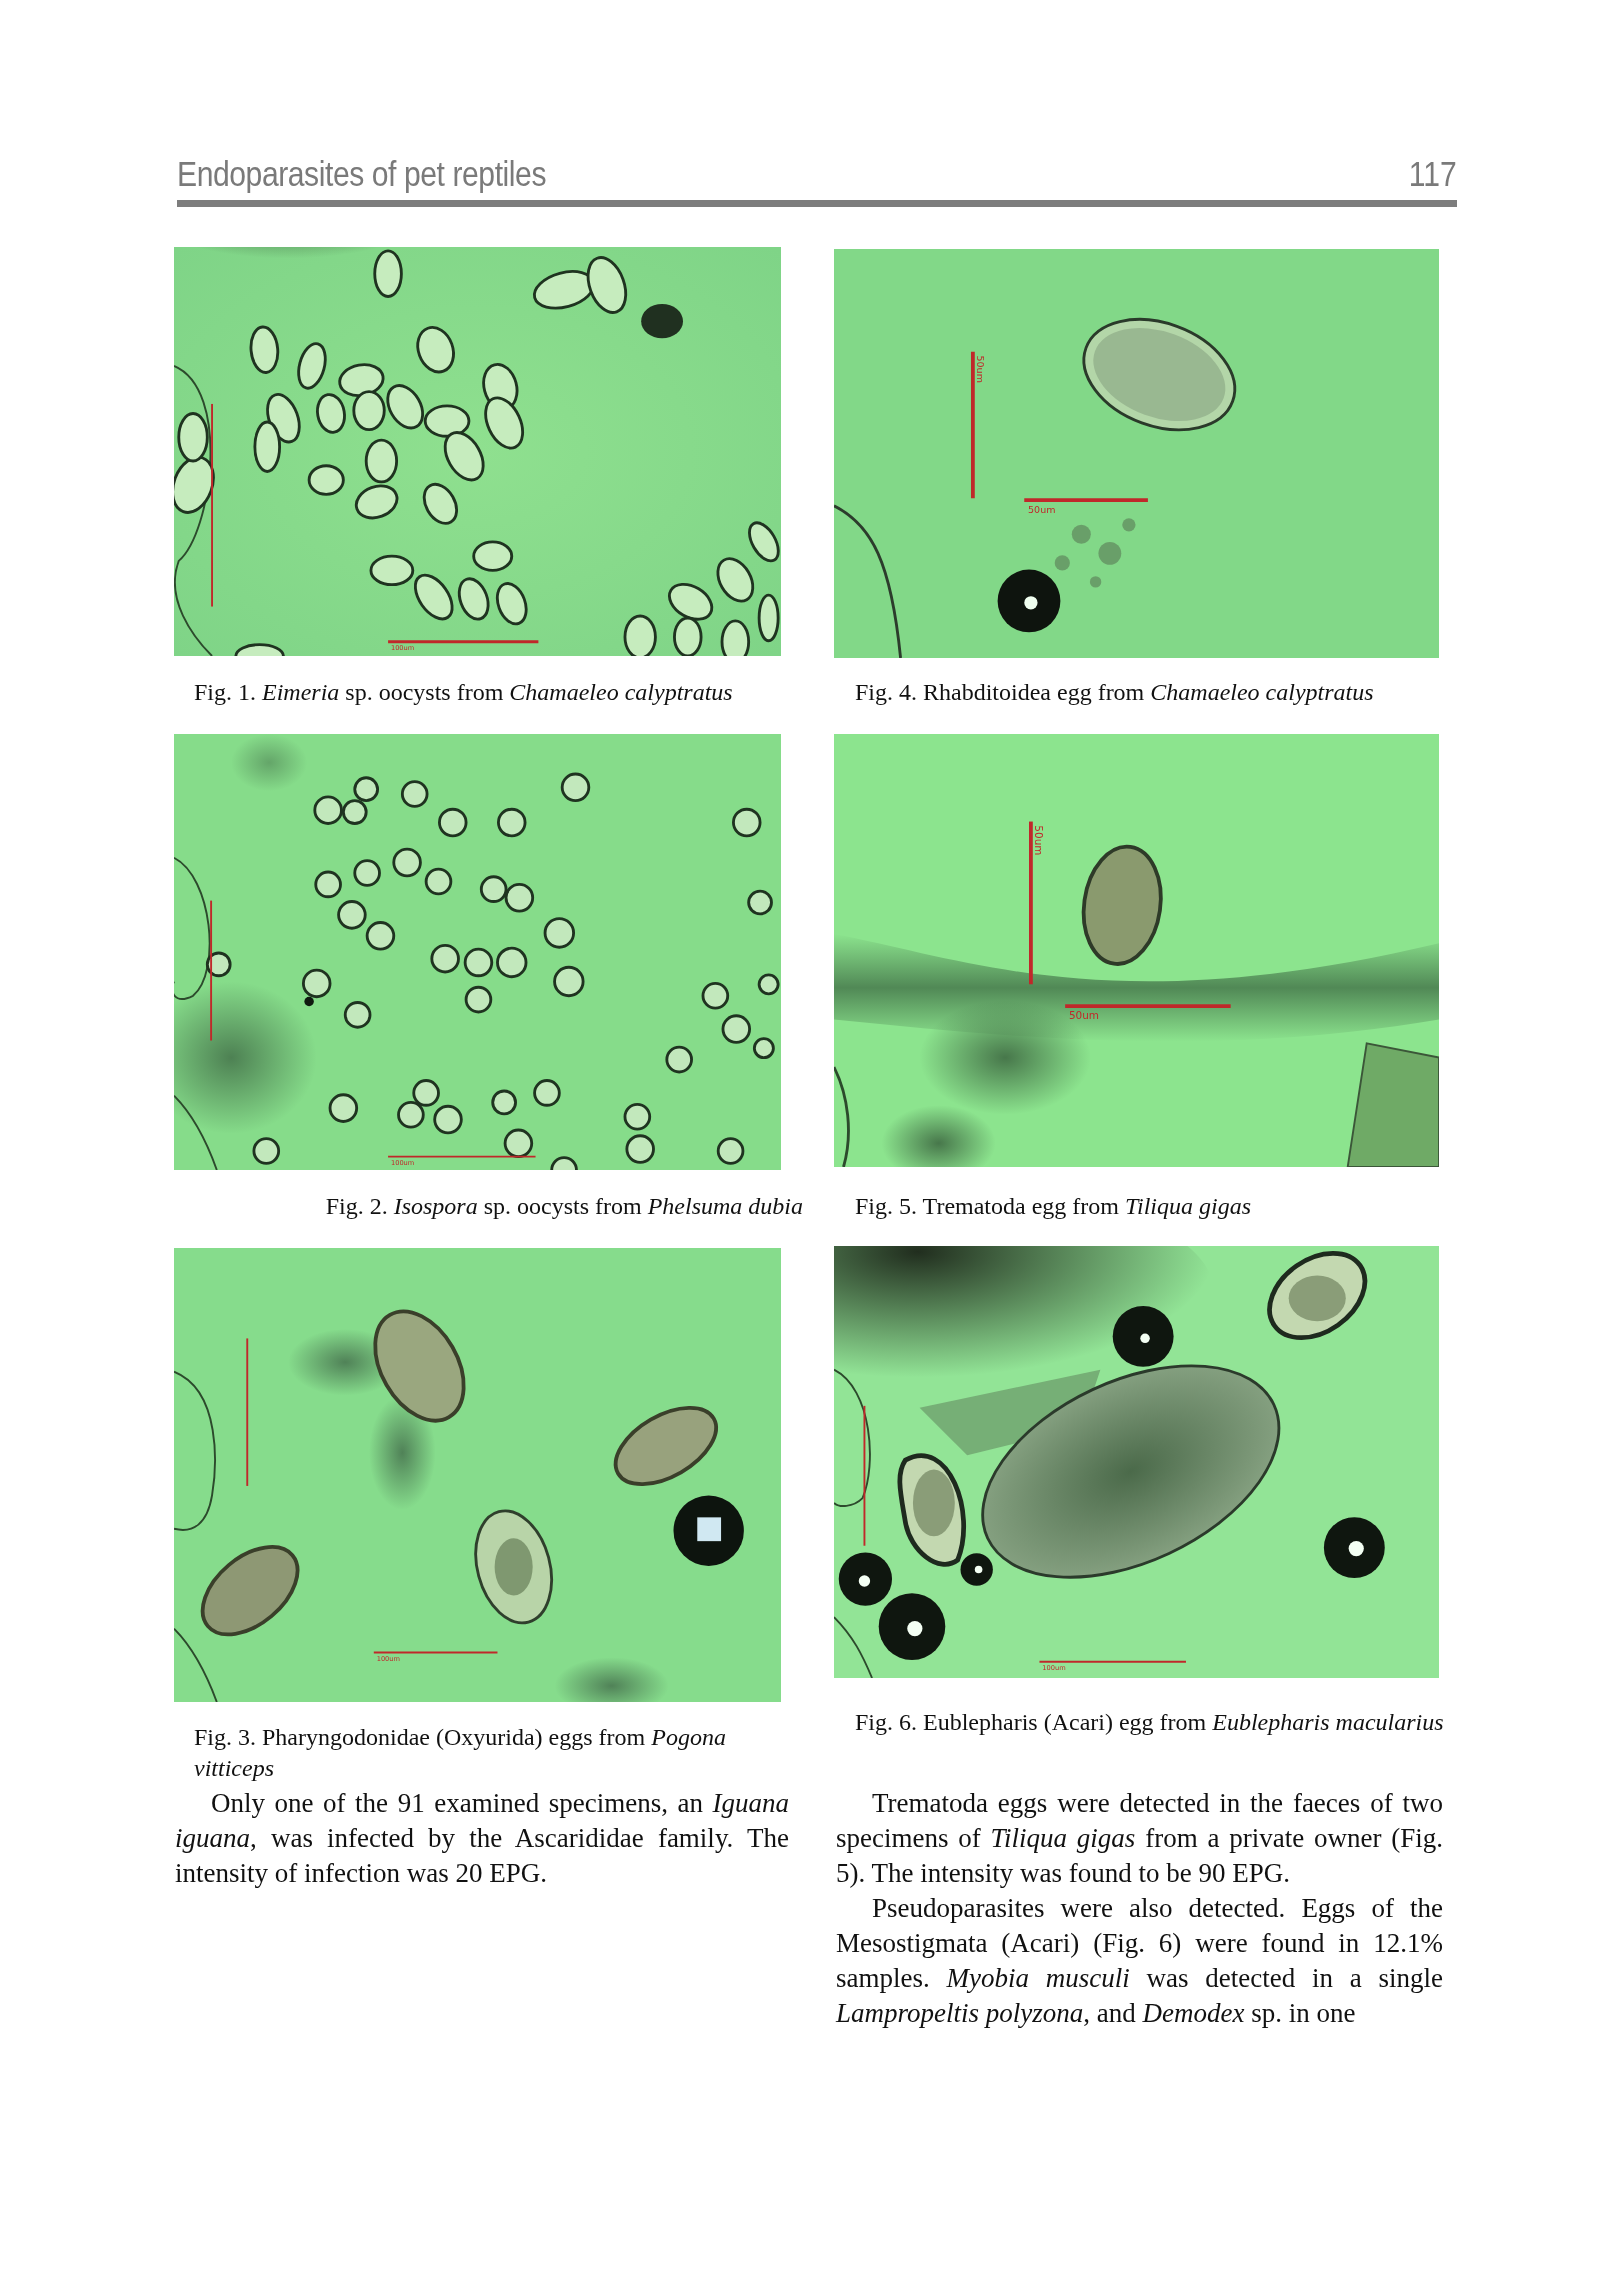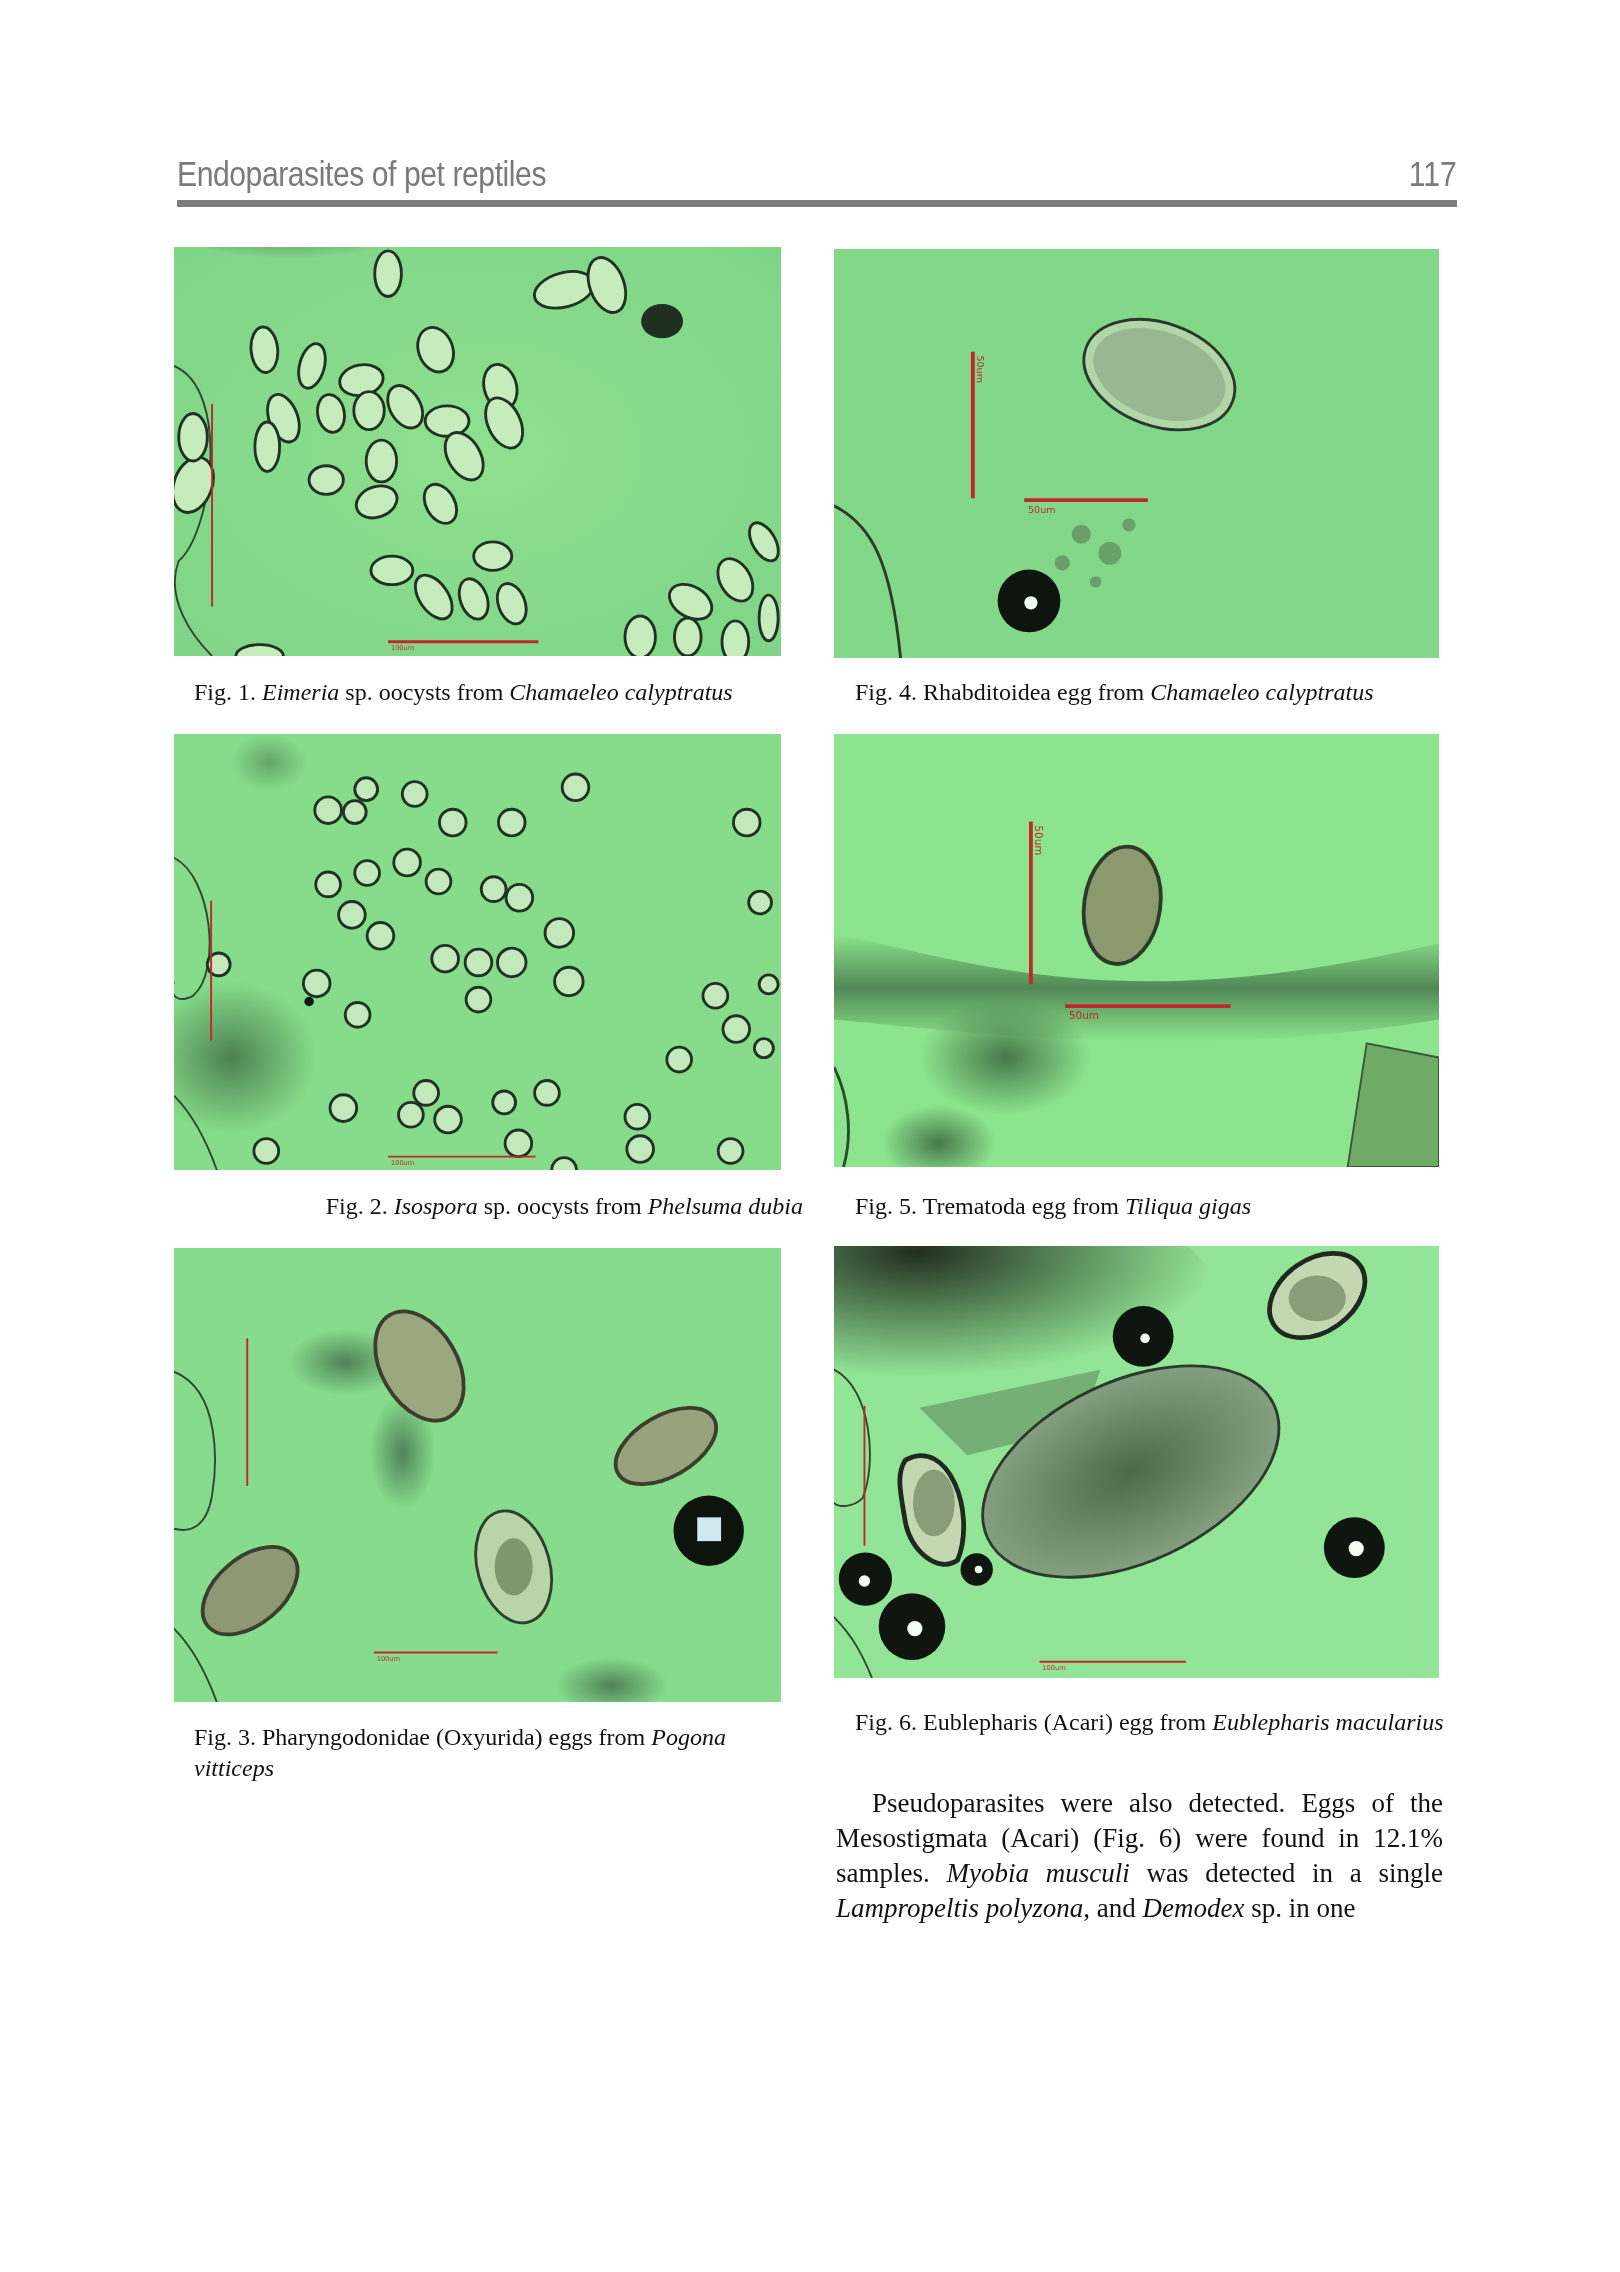--- a/index.html
+++ b/index.html
@@ -283,18 +283,20 @@
     <line x1="32" y1="168" x2="32" y2="315" stroke="#c0282a" stroke-width="2"></line>
     <line x1="216" y1="437" x2="370" y2="437" stroke="#c0282a" stroke-width="2"></line>
     <text x="219" y="446" font-size="7" fill="#c0282a" font-family="DejaVu Sans, sans-serif">100um</text>
   </svg>
 </div>
 <div class="cap" style="left:836px; top:1707px; width:590px;">
   <span>Fig. 6.</span><span> Eublepharis (Acari) egg from </span><i>Eublepharis macularius</i>
 </div>
 
 <div class="body-col" style="left:175px; top:1786px; width:614px;">
+  <p class="ind"><span>Only one of the 91 examined specimens, an </span><i>Iguana iguana</i><span>, was infected by the Ascarididae family. The intensity of infection was 20 EPG.</span></p>
 </div>
 
 <div class="body-col" style="left:836px; top:1786px; width:607px;">
+  <p class="ind"><span>Trematoda eggs were detected in the faeces of two specimens of </span><i>Tiliqua gigas</i><span> from a private owner (Fig. 5). The intensity was found to be 90 EPG.</span></p>
   <p class="ind"><span>Pseudoparasites were also detected. Eggs of the Mesostigmata (Acari) (Fig. 6) were found in 12.1% samples. </span><i>Myobia musculi</i><span> was detected in a single </span><i>Lampropeltis polyzona</i><span>, and </span><i>Demodex</i><span> sp. in one</span></p>
 </div>
 
 
 </body></html>

